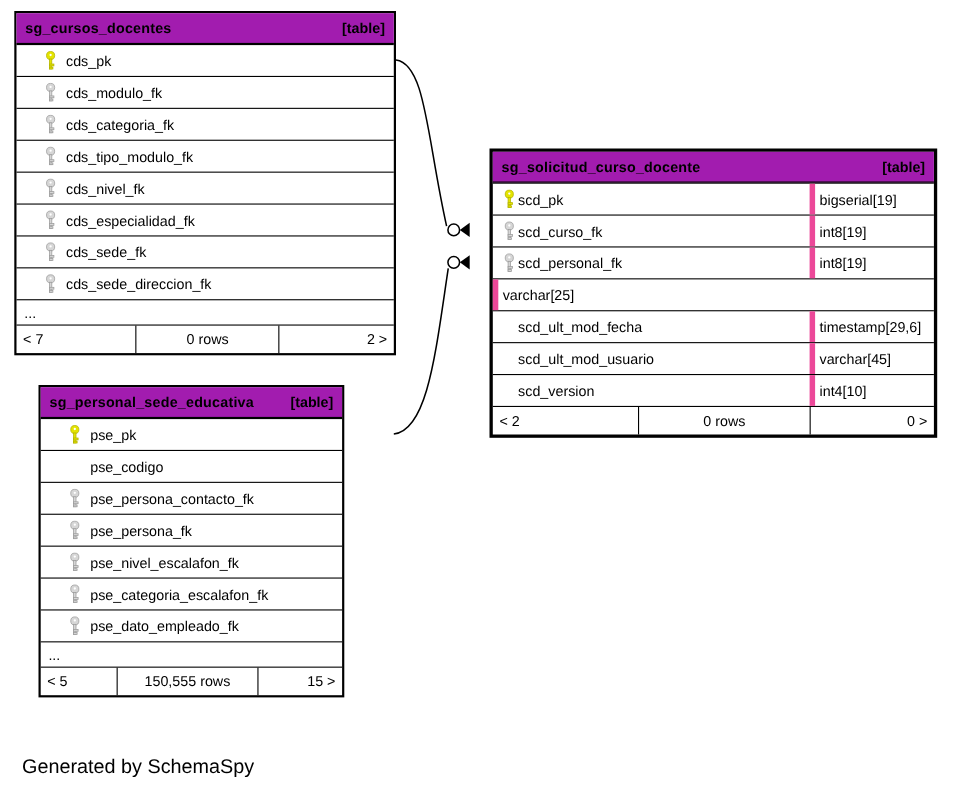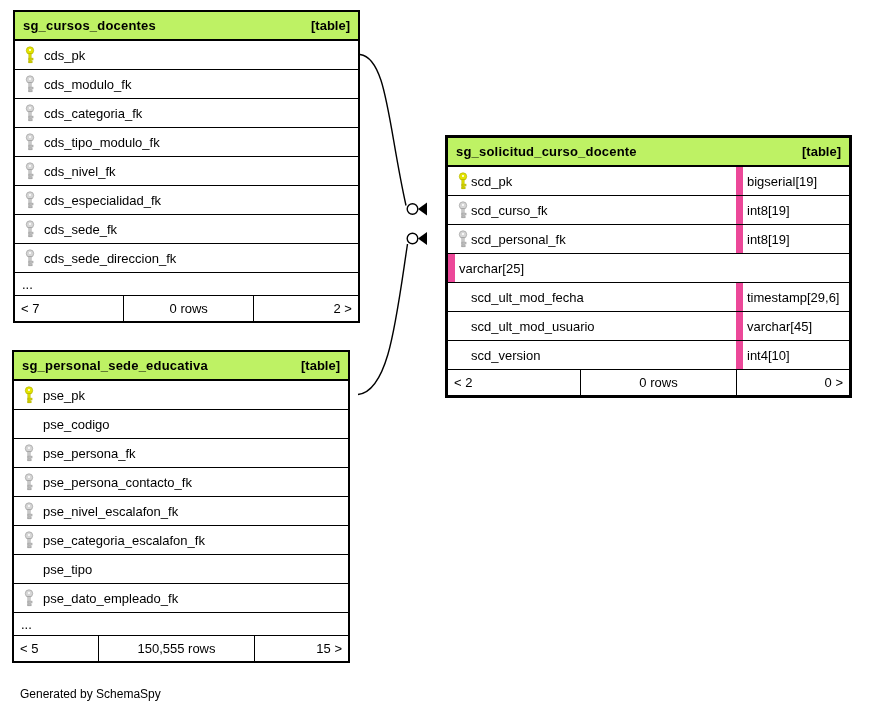--- a/index.html
+++ b/index.html
@@ -9,45 +9,45 @@
     overflow:hidden;
   }
   .canvas{position:absolute;inset:0}
   
   #rel-overlay{position:absolute;left:0;top:0;z-index:1;pointer-events:none}
   
   .tbl{position:absolute;background:#fff;border:2px solid #000;z-index:2;box-sizing:border-box}
   .tbl.main{border-width:3px}
   .thead{
     height:28px;display:flex;justify-content:space-between;align-items:center;
-    background:#bef264;border-bottom:1px solid #000;padding:0 8px;box-sizing:border-box;
+    background:#a21caf;border-bottom:1px solid #000;padding:0 8px;box-sizing:border-box;
   }
   .tname{font-weight:bold;letter-spacing:.2px}
   .ttag{font-weight:bold}
   .row{height:29px;border-top:1px solid #000;display:flex;align-items:center;box-sizing:border-box}
-  .lrow{padding-left:10px;gap:9px}
+  .lrow{padding-left:26px;gap:9px}
   .cell-name{flex:0 0 288px;display:flex;align-items:center;height:100%;padding-left:10px;gap:3px;box-sizing:border-box}
-  .typecell{flex:1;height:100%;border-left:7px solid #ec4899;display:flex;align-items:center;padding-left:4px;box-sizing:border-box}
+  .typecell{flex:1;height:100%;border-left:5px solid #ec4899;display:flex;align-items:center;padding-left:4px;box-sizing:border-box}
   .key{width:10px;height:18px;flex:0 0 10px;stroke-width:.7}
   .key.pk{color:#e4e400;stroke:#b4b400}
   .key.fk{color:#d6d6d6;stroke:#9d9d9d}
   .key.none{visibility:hidden}
   .dots{height:23px;border-top:1px solid #000;display:flex;align-items:center;padding-left:7px;box-sizing:border-box}
   .tfoot{height:26px;border-top:1px solid #000;display:flex;box-sizing:border-box}
   .fc{display:flex;align-items:center;padding:0 6px;box-sizing:border-box}
   .c1{justify-content:flex-start}
   .c2{justify-content:center;border-left:1px solid #000}
   .c3{justify-content:flex-end;border-left:1px solid #000}
   #t1 .c1{width:31.5%} #t1 .c2{width:38%} #t1 .c3{width:30.5%}
   #t2 .c1{width:25%}   #t2 .c2{width:47%} #t2 .c3{width:28%}
   #t3 .c1{width:132px} #t3 .c2{width:156px}#t3 .c3{flex:1}
   #t1{left:13px;top:10px;width:347px}
-  #t2{left:12px;top:350px;width:338px}
+  #t2{left:35px;top:350px;width:278px}
   #t3{left:445px;top:135px;width:407px}
-  .caption{position:absolute;left:20px;top:687px;font-size:12px;z-index:2}
+  .caption{position:absolute;left:20px;top:687px;font-size:18px;z-index:2}
   .defs-hidden{position:absolute;width:0;height:0;overflow:hidden}
 </style>
 </head>
 <body>
 
 <svg class="defs-hidden" xmlns="http://www.w3.org/2000/svg">
   <symbol id="keysym" viewBox="0 0 10 18">
     <circle cx="5" cy="4.5" r="3.7" fill="currentColor"></circle>
     <rect x="3.9" y="7.6" width="2.2" height="9.1" fill="currentColor"></rect>
     <rect x="3.9" y="12.2" width="4.1" height="1.7" fill="currentColor"></rect>
@@ -142,45 +142,39 @@
     <div class="row lrow">
       <svg class="key none">
           <use href="#keysym"></use>
         </svg>
       <span>pse_codigo</span>
     </div>
     <div class="row lrow">
       <svg class="key fk">
           <use href="#keysym"></use>
         </svg>
+      <span>pse_persona_contacto_fk</span>
+    </div>
+    <div class="row lrow">
+      <svg class="key fk">
+          <use href="#keysym"></use>
+        </svg>
       <span>pse_persona_fk</span>
     </div>
     <div class="row lrow">
       <svg class="key fk">
           <use href="#keysym"></use>
         </svg>
-      <span>pse_persona_contacto_fk</span>
-    </div>
-    <div class="row lrow">
-      <svg class="key fk">
-          <use href="#keysym"></use>
-        </svg>
       <span>pse_nivel_escalafon_fk</span>
     </div>
     <div class="row lrow">
       <svg class="key fk">
           <use href="#keysym"></use>
         </svg>
       <span>pse_categoria_escalafon_fk</span>
-    </div>
-    <div class="row lrow">
-      <svg class="key none">
-          <use href="#keysym"></use>
-        </svg>
-      <span>pse_tipo</span>
     </div>
     <div class="row lrow">
       <svg class="key fk">
           <use href="#keysym"></use>
         </svg>
       <span>pse_dato_empleado_fk</span>
     </div>
     <div class="dots">...</div>
     <div class="tfoot">
       <div class="fc c1">&lt; 5</div>

